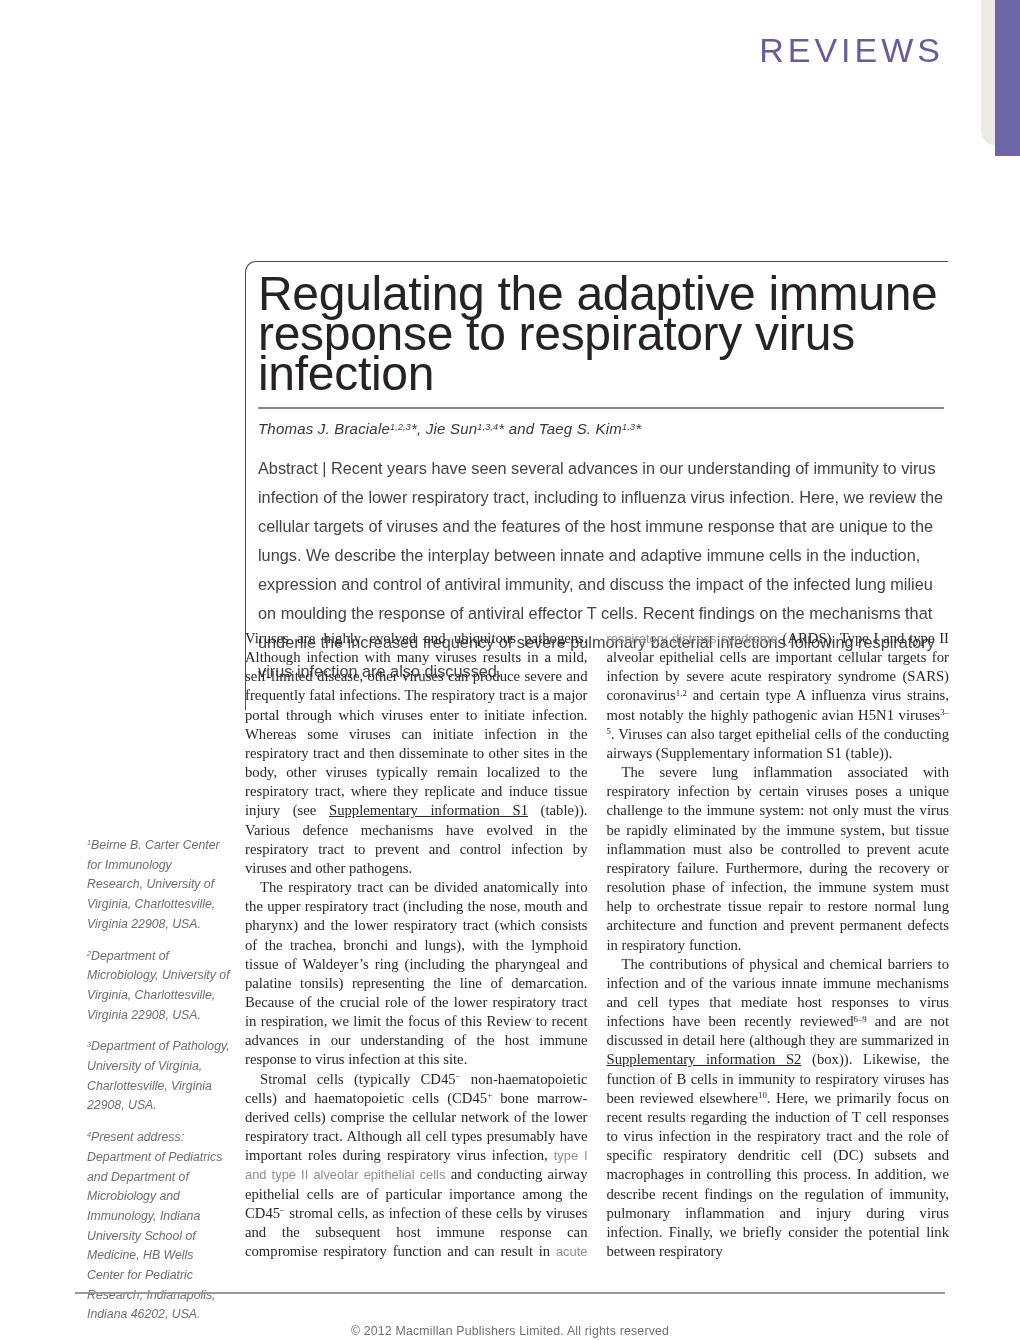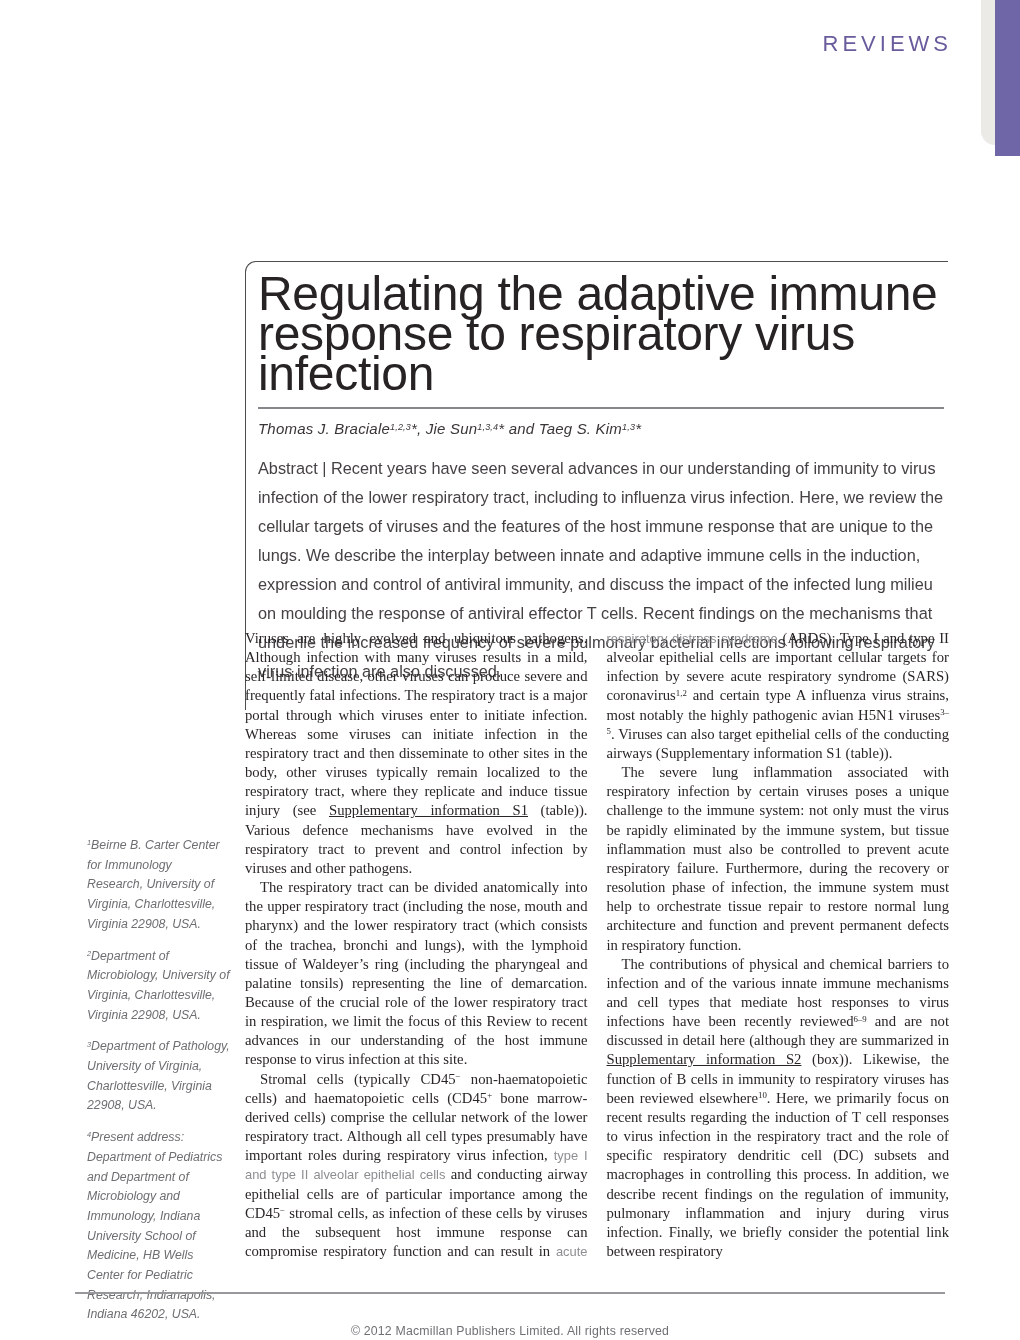--- a/index.html
+++ b/index.html
@@ -4,21 +4,21 @@
 <style>
   html,body{margin:0;padding:0;}
   body{
     width:1020px;height:1340px;position:relative;background:#ffffff;
     font-family:"Liberation Sans",sans-serif;color:#2a2627;overflow:hidden;
   }
   
   .gray-tab{position:absolute;top:0;right:0;width:39px;height:145px;background:#ebeae6;
     border-bottom-left-radius:14px;}
   .purple-bar{position:absolute;top:0;right:0;width:25px;height:156px;background:#6f66a8;}
-  .kicker{position:absolute;top:31px;right:68px;font-size:22px;letter-spacing:4px;
+  .kicker{position:absolute;top:31px;right:76px;font-size:34px;letter-spacing:4px;
     color:#695b9c;font-weight:400;}
   
   .title-block{position:absolute;left:245px;top:261px;width:703px;box-sizing:border-box;
     border-top:1.5px solid #4d4d4f;border-left:1.5px solid #4d4d4f;border-top-left-radius:11px;
     padding:12px 0 24px 12px;}
   .title{margin:0;font-size:48px;line-height:40px;font-weight:400;color:#272324;
     letter-spacing:-0.3px;width:688px;}
   .title-rule{height:2px;background:#85878a;margin:13px 0 11px 0;width:686px;}
   .authors{font-style:italic;font-size:15px;color:#3a3637;letter-spacing:0.2px;}
   .abstract{margin:17px 0 0 0;font-size:16.3px;line-height:29px;color:#454144;width:688px;}

